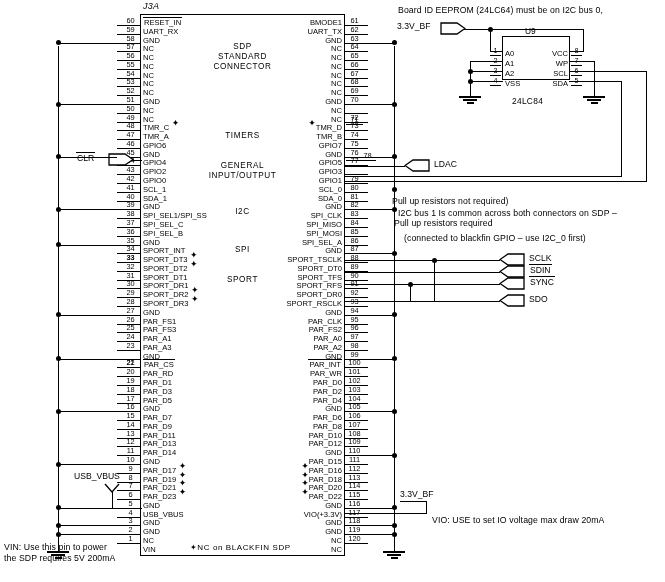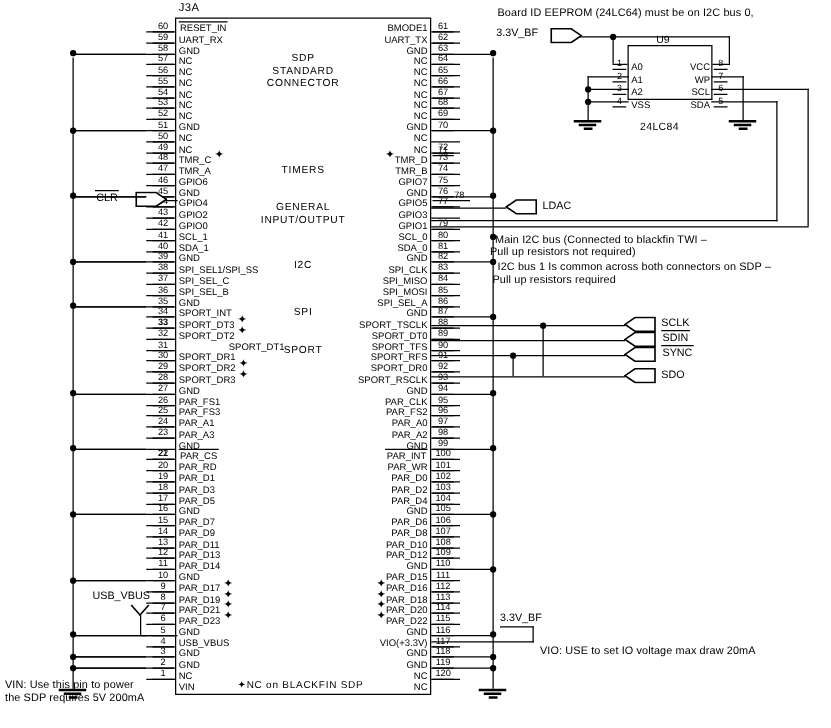--- a/index.html
+++ b/index.html
@@ -3,21 +3,21 @@
 <meta charset="utf-8">
 <style>
   html,body{margin:0;padding:0;background:#fff;}
   body{width:665px;height:582px;position:relative;
        font-family:"Liberation Sans", sans-serif;color:#000;overflow:hidden;}
   .sheet{position:absolute;left:0;top:0;width:665px;height:582px;}
 
   
   #conn-box{position:absolute;left:140px;top:14px;width:205px;height:542px;
             border:1.5px solid #000;background:#fff;box-sizing:border-box;}
-  #conn-ref{position:absolute;left:143px;top:1px;font-size:9px;letter-spacing:.3px;}
+  #conn-ref{position:absolute;left:143px;top:1px;font-size:9px;letter-spacing:.3px;font-style:italic;}
 
   
   .pin{position:absolute;height:9.03px;font-size:7.6px;line-height:9.03px;white-space:nowrap;}
   .pnum{position:absolute;width:17px;text-align:center;font-size:7.4px;
         border-bottom:1px solid #000;height:8px;line-height:8.6px;}
   .lnum{left:122px;}
   .rnum{left:346px;}
   .lname{left:143px;text-align:left;}
   .rname{left:222px;width:120px;text-align:right;}
   .ov{border-top:1px solid #000;padding:0 1px;}
@@ -168,21 +168,21 @@
       <div class="stub lstub" style="top: 253.28px;"></div>
       <div class="pin lname" style="top: 246.28px;"><span><span>SPORT_INT</span></span></div>
       <div class="pnum lnum" style="top: 254.06px; font-weight: bold;">33</div>
       <div class="stub lstub" style="top: 262.06px;"></div>
       <div class="pin lname" style="top: 255.06px;"><span><span>SPORT_DT3</span><span class="star"> ✦</span></span></div>
       <div class="pnum lnum" style="top: 262.84px;">32</div>
       <div class="stub lstub" style="top: 270.84px;"></div>
       <div class="pin lname" style="top: 263.84px;"><span><span>SPORT_DT2</span><span class="star"> ✦</span></span></div>
       <div class="pnum lnum" style="top: 271.62px;">31</div>
       <div class="stub lstub" style="top: 279.62px;"></div>
-      <div class="pin lname" style="top: 272.62px; margin-left: 40px;"><span><span>SPORT_DT1</span></span></div>
+      <div class="pin lname" style="top: 272.62px;"><span><span>SPORT_DT1</span></span></div>
       <div class="pnum lnum" style="top: 280.4px;">30</div>
       <div class="stub lstub" style="top: 288.4px;"></div>
       <div class="pin lname" style="top: 281.4px;"><span><span>SPORT_DR1</span></span></div>
       <div class="pnum lnum" style="top: 289.18px;">29</div>
       <div class="stub lstub" style="top: 297.18px;"></div>
       <div class="pin lname" style="top: 290.18px;"><span><span>SPORT_DR2</span><span class="star"> ✦</span></span></div>
       <div class="pnum lnum" style="top: 297.96px;">28</div>
       <div class="stub lstub" style="top: 305.96px;"></div>
       <div class="pin lname" style="top: 298.96px;"><span><span>SPORT_DR3</span><span class="star"> ✦</span></span></div>
       <div class="pnum lnum" style="top: 306.74px;">27</div>
@@ -596,24 +596,24 @@
 
   <div class="dot" style="left:394px;top:189px;"></div>
 
   <div class="pwr" style="left:400px;top:489px;">3.3V_BF</div>
   <div class="hline" style="left:400px;top:500.5px;width:27px;"></div>
   <div class="vline" style="left:426px;top:500.5px;height:13px;"></div>
   <div class="hline" style="left:345px;top:512.5px;width:82px;"></div>
 
   <div class="note" style="left:398px;top:5px;">Board ID EEPROM (24LC64) must be on I2C bus 0,</div>
 
-  <div class="note" style="left:396px;top:186px;">Main I2C bus (Connected to blackfin TWI –</div>
   <div class="note" style="left:392px;top:196px;">Pull up resistors not required)</div>
   <div class="note" style="left:398px;top:208px;">I2C bus 1 Is common across both connectors on SDP –</div>
   <div class="note" style="left:394px;top:218px;">Pull up resistors required</div>
+  <div class="note" style="left:404px;top:233px;">(connected to blackfin GPIO – use I2C_0 first)</div>
 
   <div class="note" style="left:432px;top:515px;">VIO: USE to set IO voltage max draw 20mA</div>
 
   <div class="note" style="left:4px;top:542px;">VIN: Use this pin to power</div>
   <div class="note" style="left:4px;top:553px;">the SDP requires 5V 200mA</div>
 
 <div class="dot" style="left: 58px; top: 42.56px;"></div>
     <div class="hline" style="left: 58px; top: 42.56px; width: 59px;"></div>
     <div class="dot" style="left: 58px; top: 104.02px;"></div>
     <div class="hline" style="left: 58px; top: 104.02px; width: 59px;"></div>

